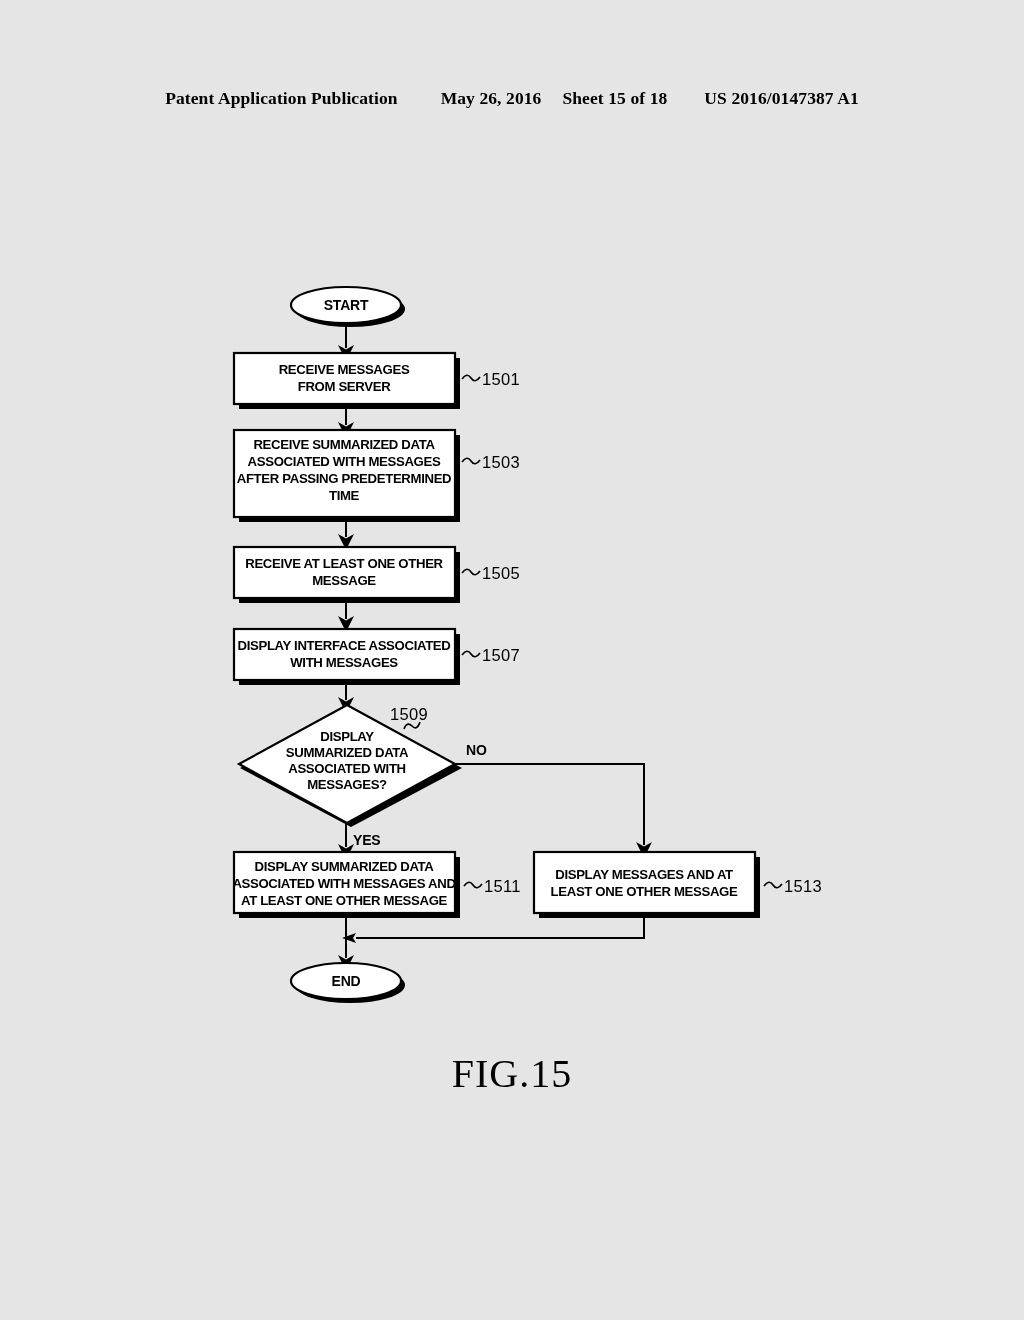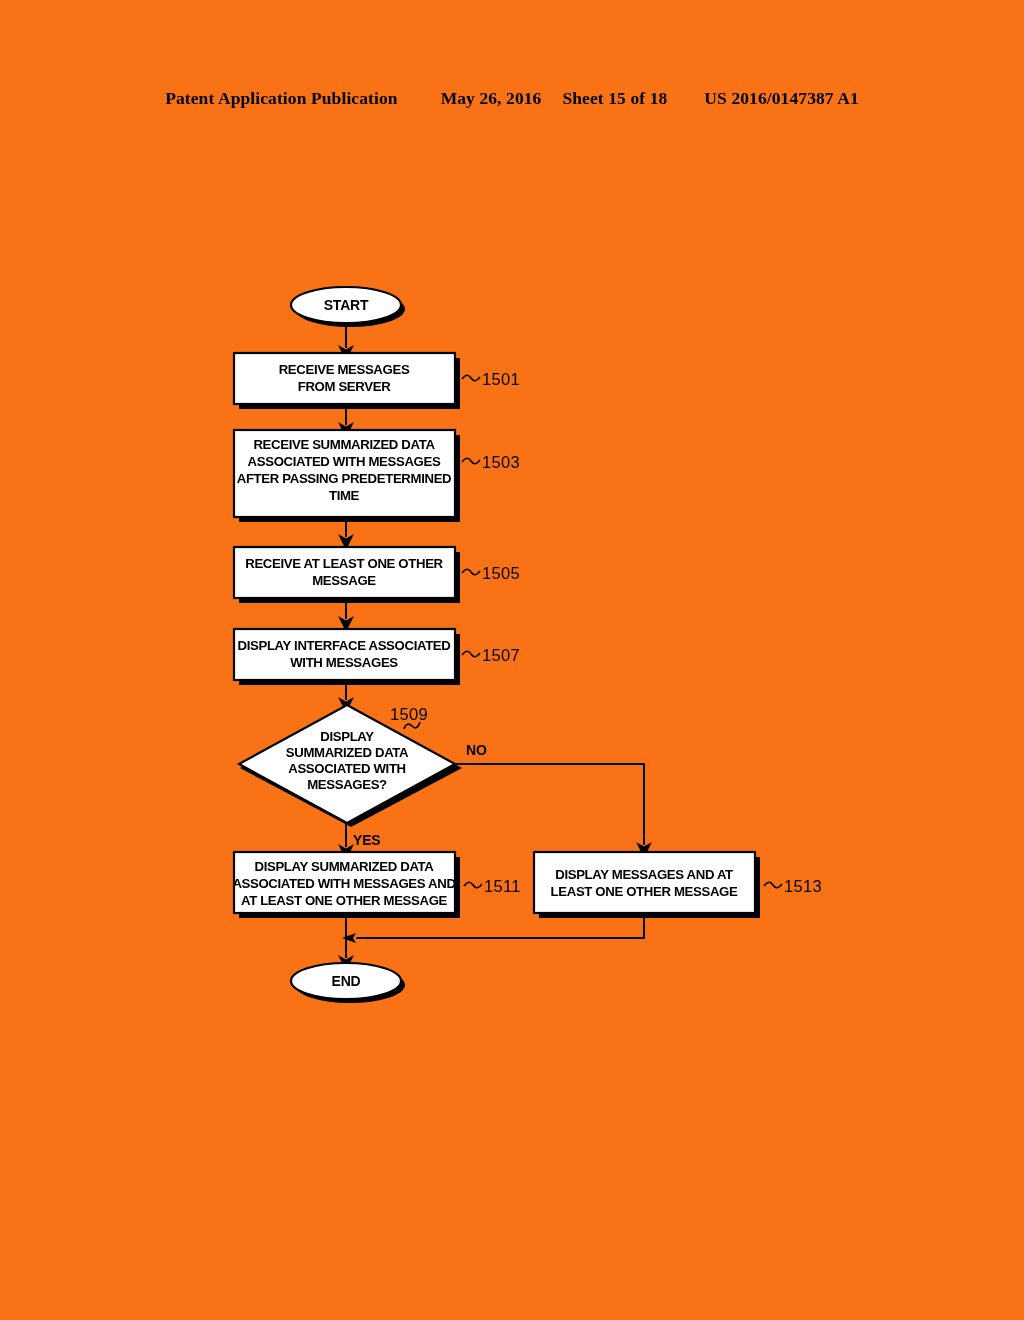--- a/index.html
+++ b/index.html
@@ -11,21 +11,21 @@
   body {
     width: 1024px;
     height: 1320px;
     position: relative;
     font-family: "Liberation Sans", sans-serif;
     overflow: hidden;
   }
   .page {
     position: absolute;
     inset: 0;
-    background: #f97316;
+    background: #e5e5e5;
     padding-left: 25px;
   }
   
   .pub-header {
     position: absolute;
     top: 88px;
     left: 0;
     width: 1024px;
     text-align: center;
     font-family: "Liberation Serif", serif;
@@ -240,14 +240,15 @@
       <line class="conn" x1="334" y1="913" x2="334" y2="958" marker-end="url(#arrowDown)"></line>
 
       <g>
         <ellipse class="shadow" cx="338" cy="985" rx="55" ry="18"></ellipse>
         <ellipse class="shape" cx="334" cy="981" rx="55" ry="18"></ellipse>
         <text class="term-text" x="334" y="986">END</text>
       </g>
     </svg>
   </div>
 
+  <div class="fig-caption">FIG.15</div>
 
 </div>
 
 </body></html>

